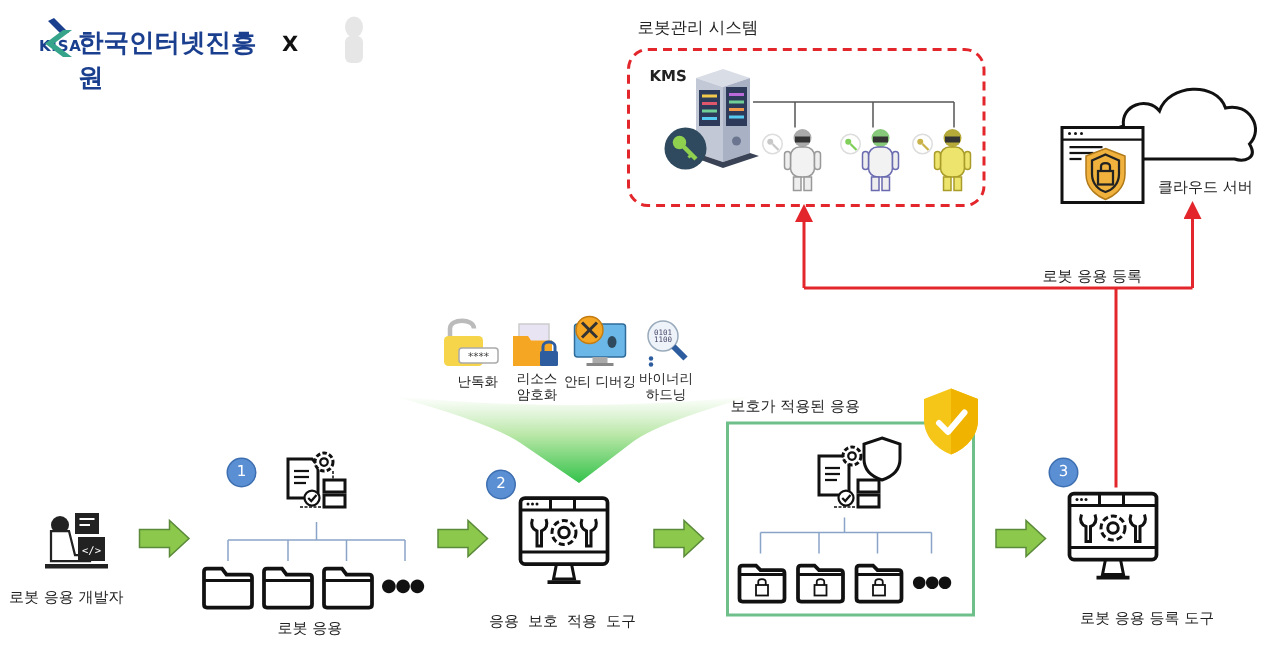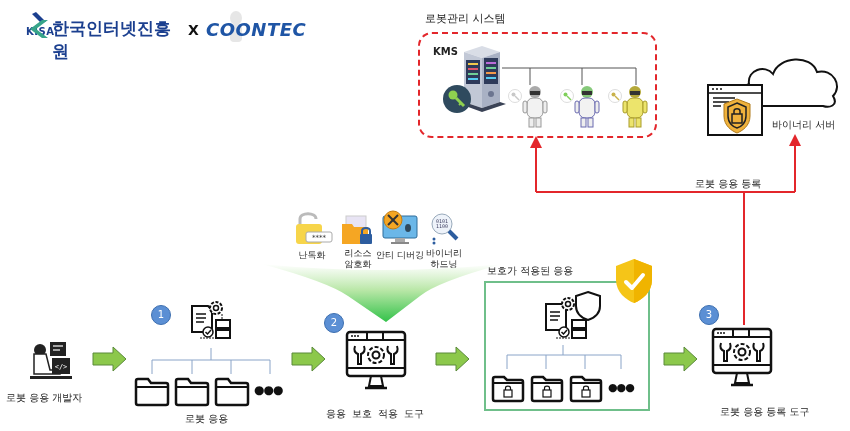--- a/index.html
+++ b/index.html
@@ -24,21 +24,20 @@
     <polygon points="18,8 6,17 18,26 12,26 0,17 12,8" fill="#36a48a"></polygon>
   </svg>
   <span style="position:absolute;left:48px;top:5px;font-size:17px;font-weight:bold;color:#1b3f8f;">한국인터넷진흥원</span>
 </div>
 <span class="abs" style="left:188px;top:22px;font-size:14px;font-weight:bold;color:#111;">X</span>
 <div class="abs" style="left:206px;top:8px;width:120px;height:36px;">
   <svg class="abs" style="left:22px;top:0;" width="16" height="36">
     <ellipse cx="8" cy="10" rx="6" ry="7" fill="#e6e6e6"></ellipse>
     <rect x="2" y="16" width="12" height="18" rx="4" fill="#e6e6e6"></rect>
   </svg>
-  <span style="position:absolute;left:0;top:11px;font-size:18px;font-weight:bold;font-style:italic;color:#1f55a5;letter-spacing:0.5px;">COONTEC</span>
 </div>
 
 <span class="lbl" style="left:425px;top:11px;font-size:11px;">로봇관리 시스템</span>
 <div class="abs" style="left:418px;top:32px;width:235px;height:102px;border:2px dashed #e3262b;border-radius:14px;"></div>
 <span class="lbl" style="left:433px;top:46px;font-size:10px;font-weight:bold;">KMS</span>
 
 <svg class="abs" style="left:0;top:0;" width="850" height="431">
   <line x1="502" y1="68" x2="636" y2="68" stroke="#555" stroke-width="1"></line>
   <line x1="530" y1="68" x2="530" y2="85" stroke="#555" stroke-width="1"></line>
   <line x1="582" y1="68" x2="582" y2="85" stroke="#555" stroke-width="1"></line>
@@ -130,21 +129,21 @@
   <line x1="6" y1="14" x2="28" y2="14" stroke="#111" stroke-width="1.5"></line>
   <line x1="6" y1="18" x2="22" y2="18" stroke="#111" stroke-width="1.5"></line>
   <line x1="6" y1="22" x2="14" y2="22" stroke="#111" stroke-width="1.5"></line>
 </svg>
 <svg class="abs" style="left:722px;top:98px;" width="30" height="36">
   <path d="M15,1 L28,6 L28,18 C28,28 20,33 15,35 C10,33 2,28 2,18 L2,6 Z" fill="#f0b23c" stroke="#b07a1a" stroke-width="1"></path>
   <path d="M15,5 L24,9 L24,18 C24,25 19,29 15,30 C11,29 6,25 6,18 L6,9 Z" fill="none" stroke="#222" stroke-width="1.5"></path>
   <rect x="10" y="16" width="10" height="9" fill="none" stroke="#222" stroke-width="1.5"></rect>
   <path d="M12,16 L12,13 C12,10 18,10 18,13 L18,16" fill="none" stroke="#222" stroke-width="1.5"></path>
 </svg>
-<span class="lbl" style="left:772px;top:118px;">바이너리 서버</span>
+<span class="lbl" style="left:772px;top:118px;">클라우드 서버</span>
 
 <svg class="abs" style="left:0;top:0;" width="850" height="431">
   <defs>
     <marker id="redArrow" markerWidth="6" markerHeight="6" refX="3" refY="3" orient="auto">
       <polygon points="0,0 6,3 0,6" fill="#e3262b"></polygon>
     </marker>
   </defs>
   <polyline points="536,192 536,142" fill="none" stroke="#e3262b" stroke-width="2" marker-end="url(#redArrow)"></polyline>
   <polyline points="795,192 795,140" fill="none" stroke="#e3262b" stroke-width="2" marker-end="url(#redArrow)"></polyline>
   <line x1="536" y1="192" x2="795" y2="192" stroke="#e3262b" stroke-width="2"></line>
@@ -152,21 +151,21 @@
 </svg>
 <span class="lbl" style="left:695px;top:177px;">로봇 응용 등록</span>
 
 <div class="abs" style="left:290px;top:210px;width:44px;height:52px;">
   <svg class="abs" style="left:4px;top:0;" width="40" height="36">
     <path d="M6,16 L6,9 C6,2 22,2 22,9" fill="none" stroke="#bbb" stroke-width="3"></path>
     <rect x="2" y="14" width="26" height="20" rx="3" fill="#f7d54a"></rect>
     <rect x="12" y="22" width="26" height="10" rx="2" fill="#fff" stroke="#aaa"></rect>
     <text x="25" y="30" font-size="7" text-anchor="middle" fill="#333" font-family="DejaVu Sans, sans-serif">****</text>
   </svg>
-  <span class="lbl small" style="left:2px;top:40px;width:40px;">난독화</span>
+  <span class="lbl small" style="left:2px;top:40px;width:40px;text-align:right;">난독화</span>
 </div>
 <div class="abs" style="left:338px;top:210px;width:40px;height:60px;">
   <svg class="abs" style="left:4px;top:4px;" width="32" height="32">
     <rect x="4" y="2" width="20" height="14" fill="#e8e4f4" stroke="#ccc"></rect>
     <path d="M0,10 L10,10 L12,13 L26,13 L26,30 L0,30 Z" fill="#f5a623"></path>
     <rect x="18" y="20" width="12" height="10" rx="1" fill="#2d5d9f"></rect>
     <path d="M20,20 L20,17 C20,13 28,13 28,17 L28,20" fill="none" stroke="#2d5d9f" stroke-width="2"></path>
   </svg>
   <span class="lbl small" style="left:0;top:38px;width:40px;white-space:pre;">리소스
 암호화</span>

